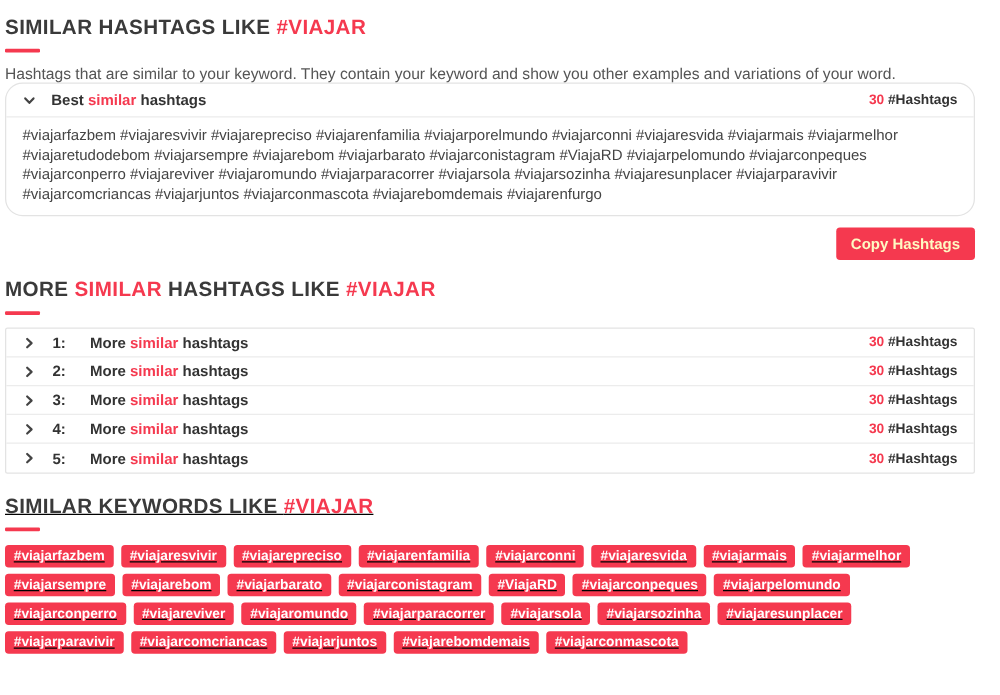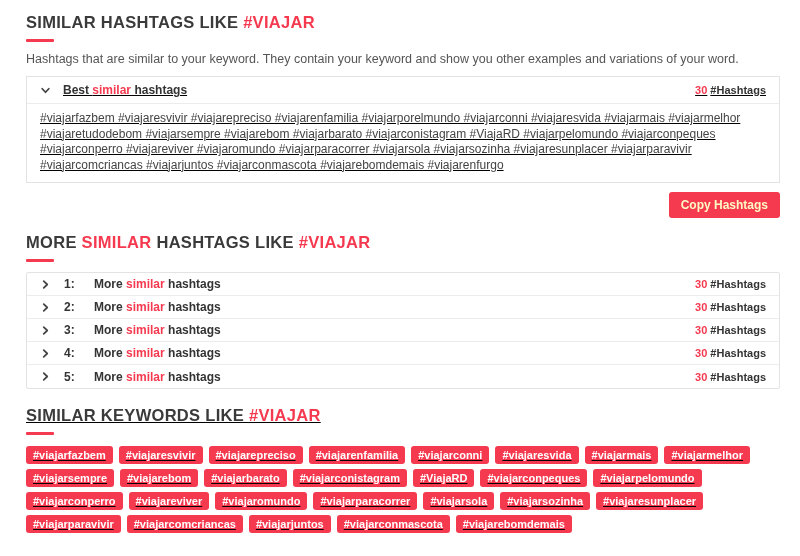--- a/index.html
+++ b/index.html
@@ -4,28 +4,28 @@
 <style>
   :root { --accent:#f5394f; --dark:#3a3a3a; --text:#555; --border:#e3e3e3; }
   * { box-sizing:border-box; }
   html,body { margin:0; padding:0; }
   body {
     width:800px; height:556px; overflow:hidden;
     background:#ffffff;
     font-family:"Liberation Sans", sans-serif;
     -webkit-font-smoothing:antialiased;
   }
-  .container { padding:13px 20px 0 26px; }
+  .container { padding:13px 20px 0 4px; }
 
   .section-title { margin:0; font-size:16.5px; font-weight:bold; color:var(--dark); letter-spacing:.3px; }
   .red { color:var(--accent); }
   .title-underline { width:28px; height:3px; background:var(--accent); margin-top:7px; border-radius:1px; }
   .desc { font-size:12.5px; color:var(--text); margin:10px 0 0 0; }
 
-  .panel { border:1px solid var(--border); border-radius:0; margin-top:10px; background:#fff;text-decoration:underline; }
+  .panel { border:1px solid var(--border); border-radius:14px; margin-top:0; background:#fff; }
   .panel-header { display:flex; align-items:center; padding:6px 13px; border-bottom:1px solid #ececec; cursor:pointer; }
   .chev { display:inline-flex; width:11px; justify-content:center; }
   .panel-title { font-size:12px; font-weight:bold; color:#333; margin-left:12px; }
   .badge { margin-left:auto; font-size:11px; font-weight:bold; color:#333; white-space:nowrap; }
   .badge .count { color:var(--accent); margin-right:3px; }
   .panel-body { padding:7px 13px 9px 13px; font-size:12px; line-height:15.5px; color:#444; }
 
   .copy-row { display:flex; justify-content:flex-end; margin-top:9px; }
   .btn-copy { background:var(--accent); color:#fef9c3; font-size:12px; font-weight:bold;
     padding:6px 12px; border:none; border-radius:3px; cursor:pointer; }
@@ -150,18 +150,18 @@
         <span class="tag">#viajarconperro</span>
         <span class="tag">#viajareviver</span>
         <span class="tag">#viajaromundo</span>
         <span class="tag">#viajarparacorrer</span>
         <span class="tag">#viajarsola</span>
         <span class="tag">#viajarsozinha</span>
         <span class="tag">#viajaresunplacer</span>
         <span class="tag">#viajarparavivir</span>
         <span class="tag">#viajarcomcriancas</span>
         <span class="tag">#viajarjuntos</span>
+        <span class="tag">#viajarebomdemais</span>
         <span class="tag">#viajarconmascota</span>
-        <span class="tag">#viajarebomdemais</span>
       </div>
   </div>
 
 </div>
 
 </body></html>

